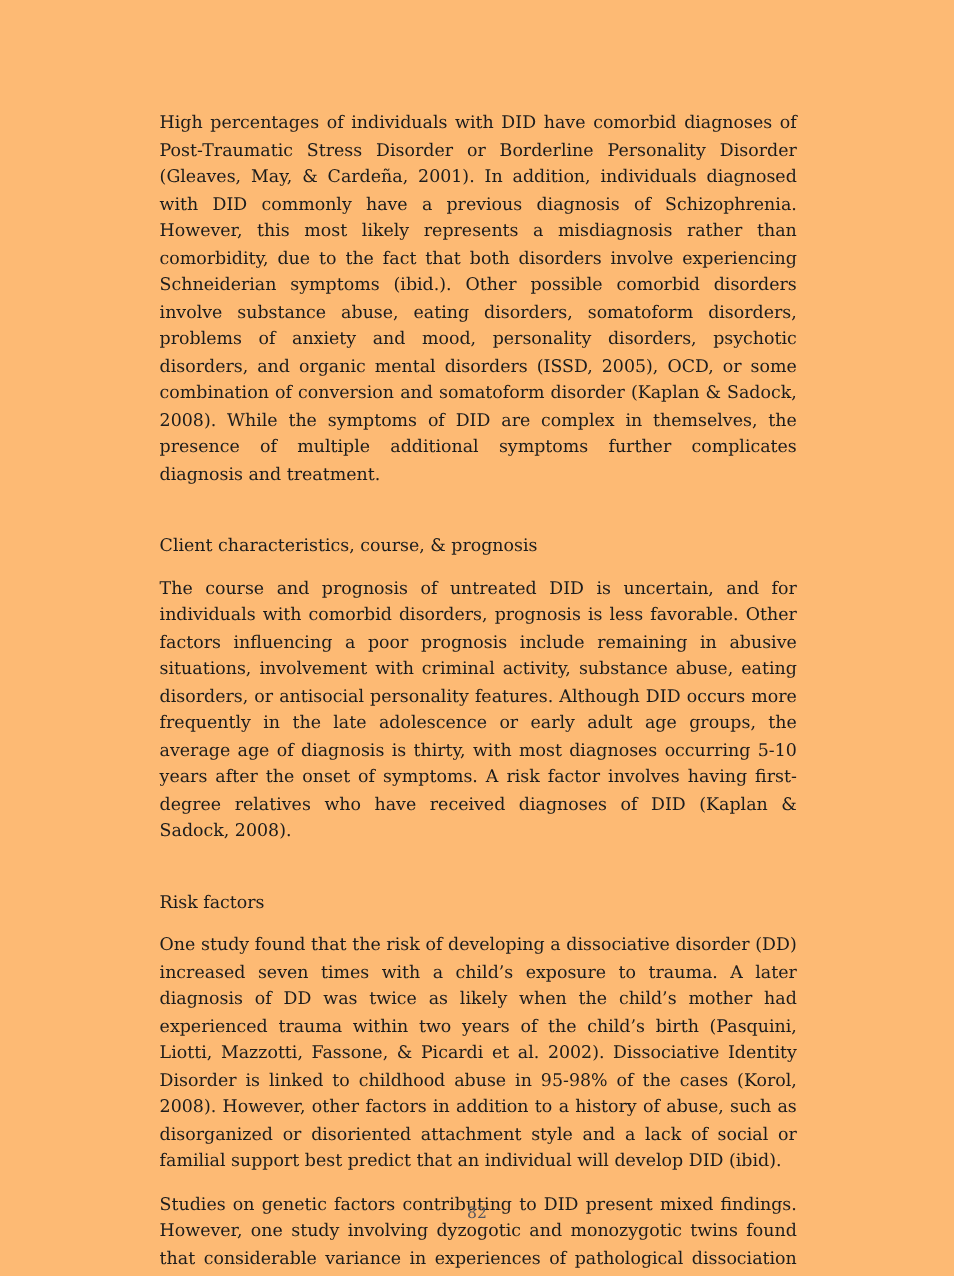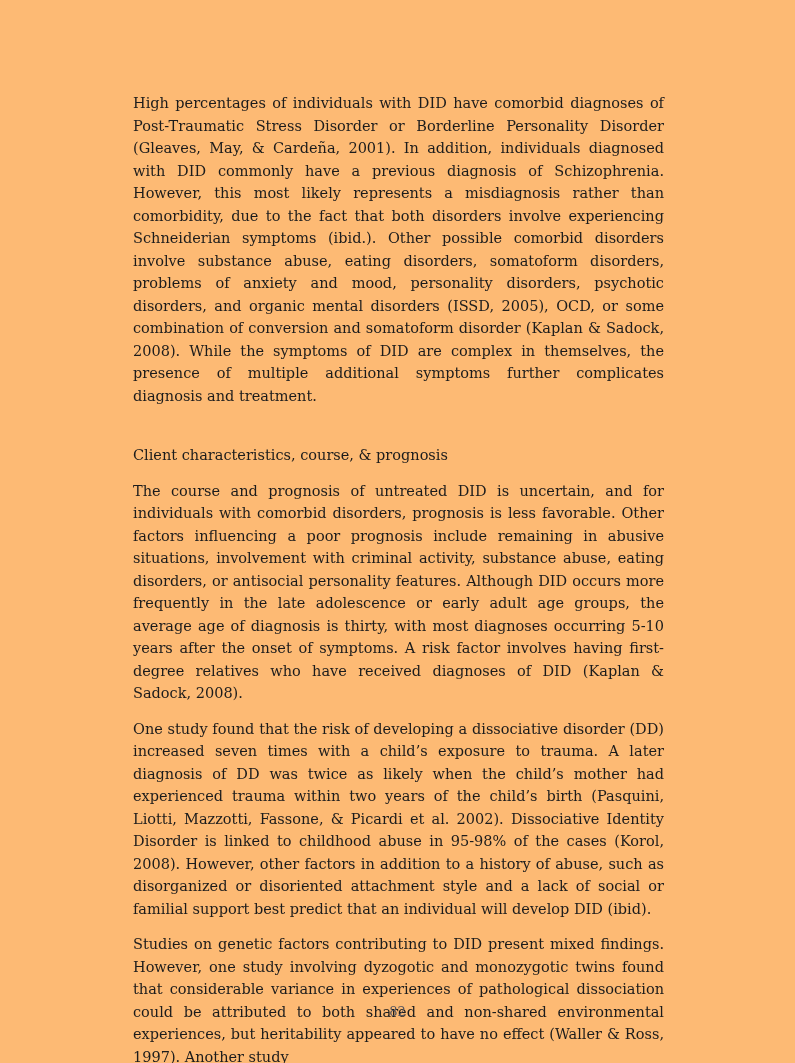--- a/index.html
+++ b/index.html
@@ -47,17 +47,18 @@
   }
 </style>
 </head>
 <body>
 
 <div class="page">
   <div class="content">
     <p class="block paragraph">High percentages of individuals with DID have comorbid diagnoses of Post-Traumatic Stress Disorder or Borderline Personality Disorder (Gleaves, May, &amp; Cardeña, 2001). In addition, individuals diagnosed with DID commonly have a previous diagnosis of Schizophrenia. However, this most likely represents a misdiagnosis rather than comorbidity, due to the fact that both disorders involve experiencing Schneiderian symptoms (ibid.). Other possible comorbid disorders involve substance abuse, eating disorders, somatoform disorders, problems of anxiety and mood, personality disorders, psychotic disorders, and organic mental disorders (ISSD, 2005), OCD, or some combination of conversion and somatoform disorder (Kaplan &amp; Sadock, 2008). While the symptoms of DID are complex in themselves, the presence of multiple additional symptoms further complicates diagnosis and treatment.</p>
     <p class="block heading">Client characteristics, course, &amp; prognosis</p>
     <p class="block paragraph">The course and prognosis of untreated DID is uncertain, and for individuals with comorbid disorders, prognosis is less favorable. Other factors influencing a poor prognosis include remaining in abusive situations, involvement with criminal activity, substance abuse, eating disorders, or antisocial personality features. Although DID occurs more frequently in the late adolescence or early adult age groups, the average age of diagnosis is thirty, with most diagnoses occurring 5-10 years after the onset of symptoms. A risk factor involves having first-degree relatives who have received diagnoses of DID (Kaplan &amp; Sadock, 2008).</p>
+    <p class="block heading">Risk factors</p>
     <p class="block paragraph">One study found that the risk of developing a dissociative disorder (DD) increased seven times with a child’s exposure to trauma. A later diagnosis of DD was twice as likely when the child’s mother had experienced trauma within two years of the child’s birth (Pasquini, Liotti, Mazzotti, Fassone, &amp; Picardi et al. 2002). Dissociative Identity Disorder is linked to childhood abuse in 95-98% of the cases (Korol, 2008). However, other factors in addition to a history of abuse, such as disorganized or disoriented attachment style and a lack of social or familial support best predict that an individual will develop DID (ibid).</p>
     <p class="block paragraph">Studies on genetic factors contributing to DID present mixed findings. However, one study involving dyzogotic and monozygotic twins found that considerable variance in experiences of pathological dissociation could be attributed to both shared and non-shared environmental experiences, but heritability appeared to have no effect (Waller &amp; Ross, 1997). Another study</p>
   </div>
   <div class="page-number">82</div>
 </div>
 
 </body></html>

